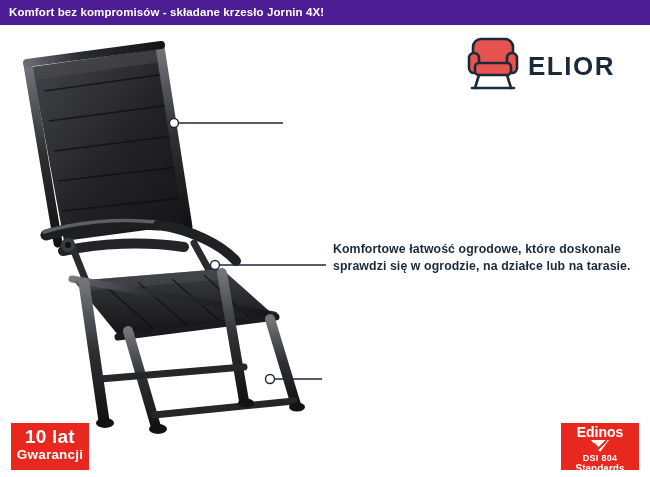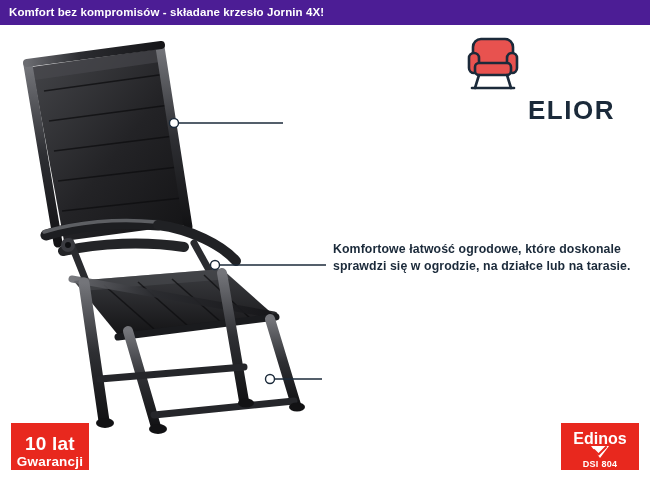--- a/index.html
+++ b/index.html
@@ -51,21 +51,20 @@
     right: 18px; top: 8px;
     width: 170px; height: 66px;
   }
   .brand-name {
     position: absolute;
     left: 66px; top: 18px;
     font-size: 26px;
     font-weight: bold;
     letter-spacing: 1.5px;
     color: #1b2a3a;
-    margin-top: 44px;
   }
   
   .feature {
     position: absolute;
     color: #1b2a3a;
     font-size: 12.3px;
     font-weight: bold;
     line-height: 17px;
     letter-spacing: 0.1px;
   }
@@ -86,44 +85,44 @@
     left: 11px; top: 398px;
     width: 78px; height: 47px;
     background: #e8281e;
     color: #ffffff;
     text-align: center;
   }
   #guarantee-years {
     font-size: 19px;
     font-weight: bold;
     line-height: 21px;
-    padding-top: 10px;
+    padding-top: 3px;
     letter-spacing: 0.2px;
   }
   #guarantee-label {
     font-size: 13.5px;
     font-weight: bold;
     line-height: 15px;
     letter-spacing: 0.2px;
   }
   
   #edinos-badge {
     position: absolute;
     right: 11px; top: 398px;
     width: 78px; height: 47px;
     background: #e8281e;
     color: #ffffff;
     text-align: center;
     overflow: hidden;
   }
   #edinos-name {
-    font-size: 16px;
+    font-size: 14px;
     font-weight: bold;
     line-height: 13px;
-    padding-top: 9px;
+    padding-top: 3px;
   }
   #edinos-mark {
     position: relative;
     height: 14px;
   }
   #edinos-code {
     font-size: 9px;
     font-weight: bold;
     line-height: 10px;
     letter-spacing: 0.3px;

